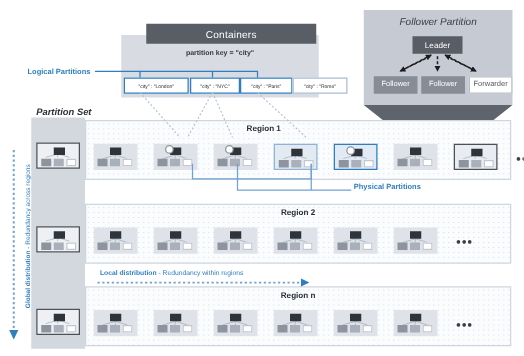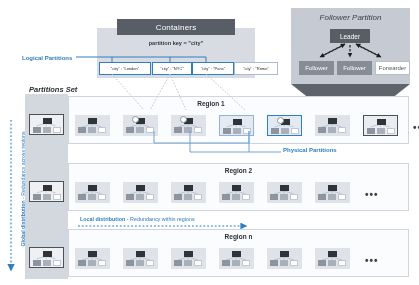--- a/index.html
+++ b/index.html
@@ -12,21 +12,21 @@
     color:#3c3c3c;
   }
   .abs{position:absolute;}
 
   
   #containers-panel{
     left:97px;top:28px;width:158px;height:50px;
     background:#d8dce2;
   }
   #containers-header{
-    left:117px;top:19px;width:118px;height:16px;
+    left:117px;top:19px;width:136px;height:16px;
     background:#585d66;
     color:#ffffff;
     font-size:8px;
     display:flex;align-items:center;justify-content:center;
     letter-spacing:.2px;
   }
   #partition-key-label{
     left:97px;top:40px;width:158px;
     text-align:center;
     font-size:5.6px;
@@ -180,21 +180,21 @@
   <path d="M322,56 L345,44" stroke="#1a1d22" stroke-width="1.2" stroke-dasharray="2.4,1.6" fill="none" marker-end="url(#ah)"></path>
   <path d="M379,56 L356,44" stroke="#1a1d22" stroke-width="1.2" stroke-dasharray="2.4,1.6" fill="none" marker-end="url(#ah)"></path>
 </svg>
 
 <svg class="abs" id="funnel" viewBox="0 0 119 34" preserveAspectRatio="none">
   <polygon points="0,0 119,0 76,34 43,34" fill="#5f646c"></polygon>
 </svg>
 
 <div class="abs" id="logical-partitions-label">Logical Partitions</div>
 <div class="abs" id="physical-partitions-label">Physical Partitions</div>
-<div class="abs" id="partition-set-label">Partitions Set</div>
+<div class="abs" id="partition-set-label">Partition Set</div>
 
 <div class="abs" id="global-dist-label">
   <b>Global distribution</b><span> - Redundancy across regions</span>
 </div>
 
 <div class="abs" id="local-dist-label">
   <b>Local distribution</b><span> - Redundancy within regions</span>
 </div>
 
 <div class="abs" id="partition-set-col">

